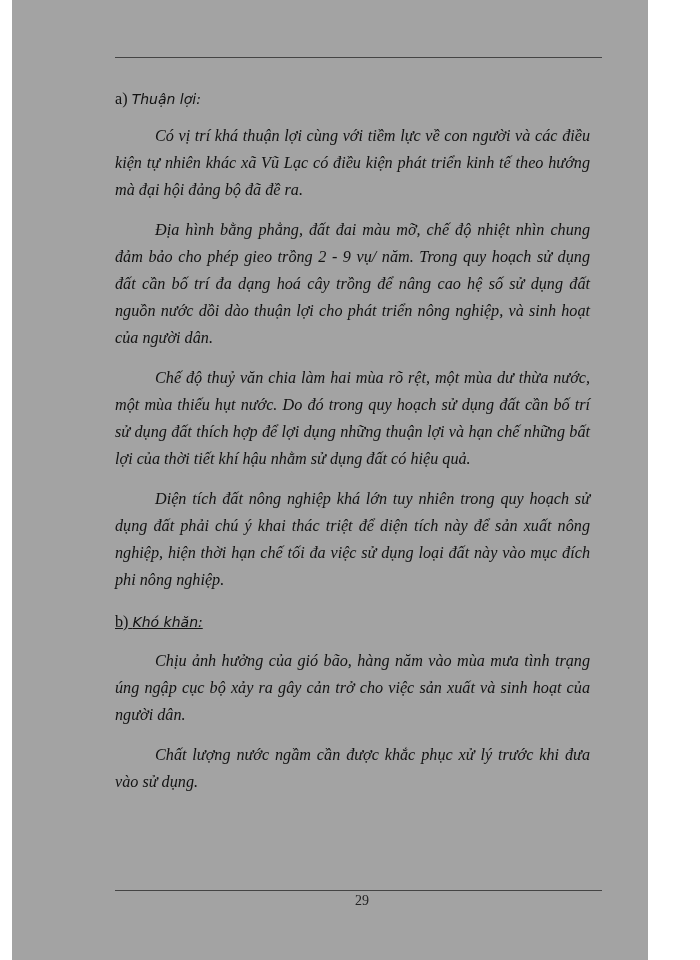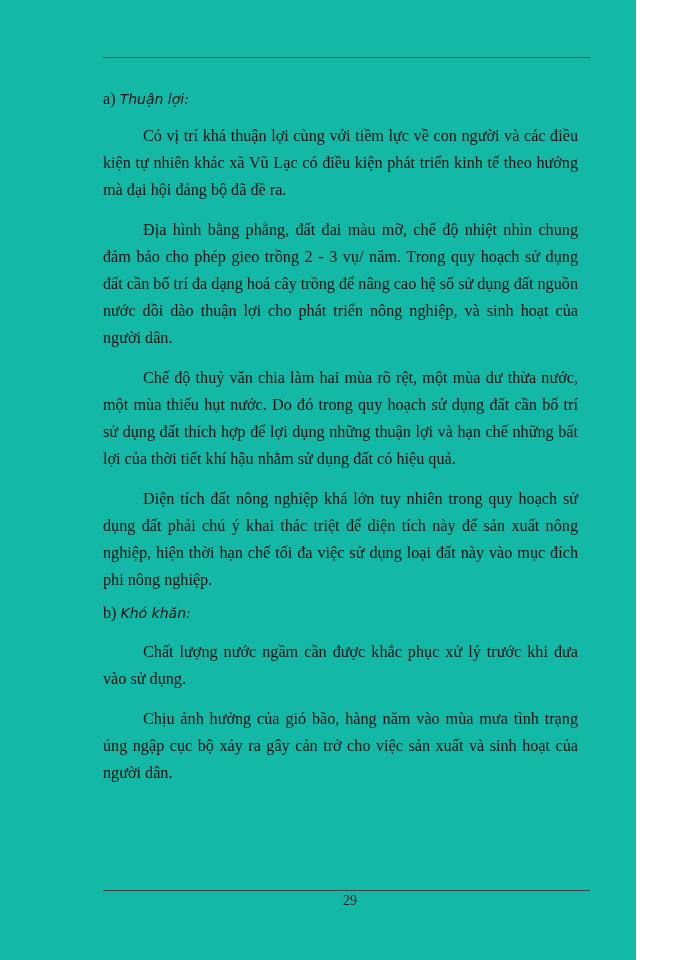--- a/index.html
+++ b/index.html
@@ -1,55 +1,55 @@
 <!DOCTYPE html>
 <html><head>
   <meta charset="utf-8">
   <style>
     html, body { margin: 0; padding: 0; background: #ffffff; }
     body { width: 700px; height: 960px; position: relative; overflow: hidden; }
-    .page { position: absolute; left: 0; top: 0; width: 636px; height: 960px; background: #14b8a6; }
+    .page { position: absolute; left: 12px; top: 0; width: 636px; height: 960px; background: #a3a3a3; }
     .rule { position: absolute; left: 103px; width: 487px; height: 0; border-top: 1px solid #444; }
     .rule.top { top: 57px; }
     .rule.bottom { top: 890px; }
     .content {
       position: absolute; left: 103px; top: 86px; width: 487px;
       font-family: "Liberation Serif", serif; font-size: 16.2px; color: #111;
       line-height: 27px; text-align: justify;
     }
     .heading { margin: 0 0 10px 0; text-align: left; }
     .heading .label { font-family: "Liberation Serif", serif; }
     .heading .title { font-family: "DejaVu Sans", sans-serif; font-style: italic; font-size: 14px; }
-    .para { margin: 0 12px 13px 0; text-indent: 40px; }
+    .para { margin: 0 12px 13px 0; text-indent: 40px; font-style: italic; }
     .para.tight { margin-bottom: 3px; }
-    .heading.b { margin-top: 6px; margin-bottom: 12px; }
+    .heading.b { margin-top: 15px; margin-bottom: 12px; text-decoration: underline; }
     .page-number {
       position: absolute; top: 893px; left: 0; width: 700px; text-align: center;
       font-family: "Liberation Serif", serif; font-size: 14px; color: #222;
     }
   </style>
 </head>
 <body>
 
 <div class="page">
   <div class="rule top"></div>
 
   <div class="content">
     <p class="heading">
       <span class="label">a)</span>
       <span class="title">Thuận lợi:</span>
     </p>
     <p class="para">Có vị trí khá thuận lợi cùng với tiềm lực về con người và các điều kiện tự nhiên khác xã Vũ Lạc có điều kiện phát triển kinh tế theo hướng mà đại hội đảng bộ đã đề ra.</p>
-    <p class="para">Địa hình bằng phẳng, đất đai màu mỡ, chế độ nhiệt nhìn chung đảm bảo cho phép gieo trồng 2 - 3 vụ/ năm. Trong quy hoạch sử dụng đất cần bố trí đa dạng hoá cây trồng để nâng cao hệ số sử dụng đất nguồn nước dồi dào thuận lợi cho phát triển nông nghiệp, và sinh hoạt của người dân.</p>
+    <p class="para">Địa hình bằng phẳng, đất đai màu mỡ, chế độ nhiệt nhìn chung đảm bảo cho phép gieo trồng 2 - 9 vụ/ năm. Trong quy hoạch sử dụng đất cần bố trí đa dạng hoá cây trồng để nâng cao hệ số sử dụng đất nguồn nước dồi dào thuận lợi cho phát triển nông nghiệp, và sinh hoạt của người dân.</p>
     <p class="para">Chế độ thuỷ văn chia làm hai mùa rõ rệt, một mùa dư thừa nước, một mùa thiếu hụt nước. Do đó trong quy hoạch sử dụng đất cần bố trí sử dụng đất thích hợp để lợi dụng những thuận lợi và hạn chế những bất lợi của thời tiết khí hậu nhằm sử dụng đất có hiệu quả.</p>
     <p class="para tight">Diện tích đất nông nghiệp khá lớn tuy nhiên trong quy hoạch sử dụng đất phải chú ý khai thác triệt để diện tích này để sản xuất nông nghiệp, hiện thời hạn chế tối đa việc sử dụng loại đất này vào mục đích phi nông nghiệp.</p>
 
     <p class="heading b">
       <span class="label">b)</span>
       <span class="title">Khó khăn:</span>
     </p>
+    <p class="para">Chịu ảnh hưởng của gió bão, hàng năm vào mùa mưa tình trạng úng ngập cục bộ xảy ra gây cản trở cho việc sản xuất và sinh hoạt của người dân.</p>
     <p class="para">Chất lượng nước ngầm cần được khắc phục xử lý trước khi đưa vào sử dụng.</p>
-    <p class="para">Chịu ảnh hưởng của gió bão, hàng năm vào mùa mưa tình trạng úng ngập cục bộ xảy ra gây cản trở cho việc sản xuất và sinh hoạt của người dân.</p>
   </div>
 
   <div class="rule bottom"></div>
   <div class="page-number">29</div>
 </div>
 
 </body></html>

